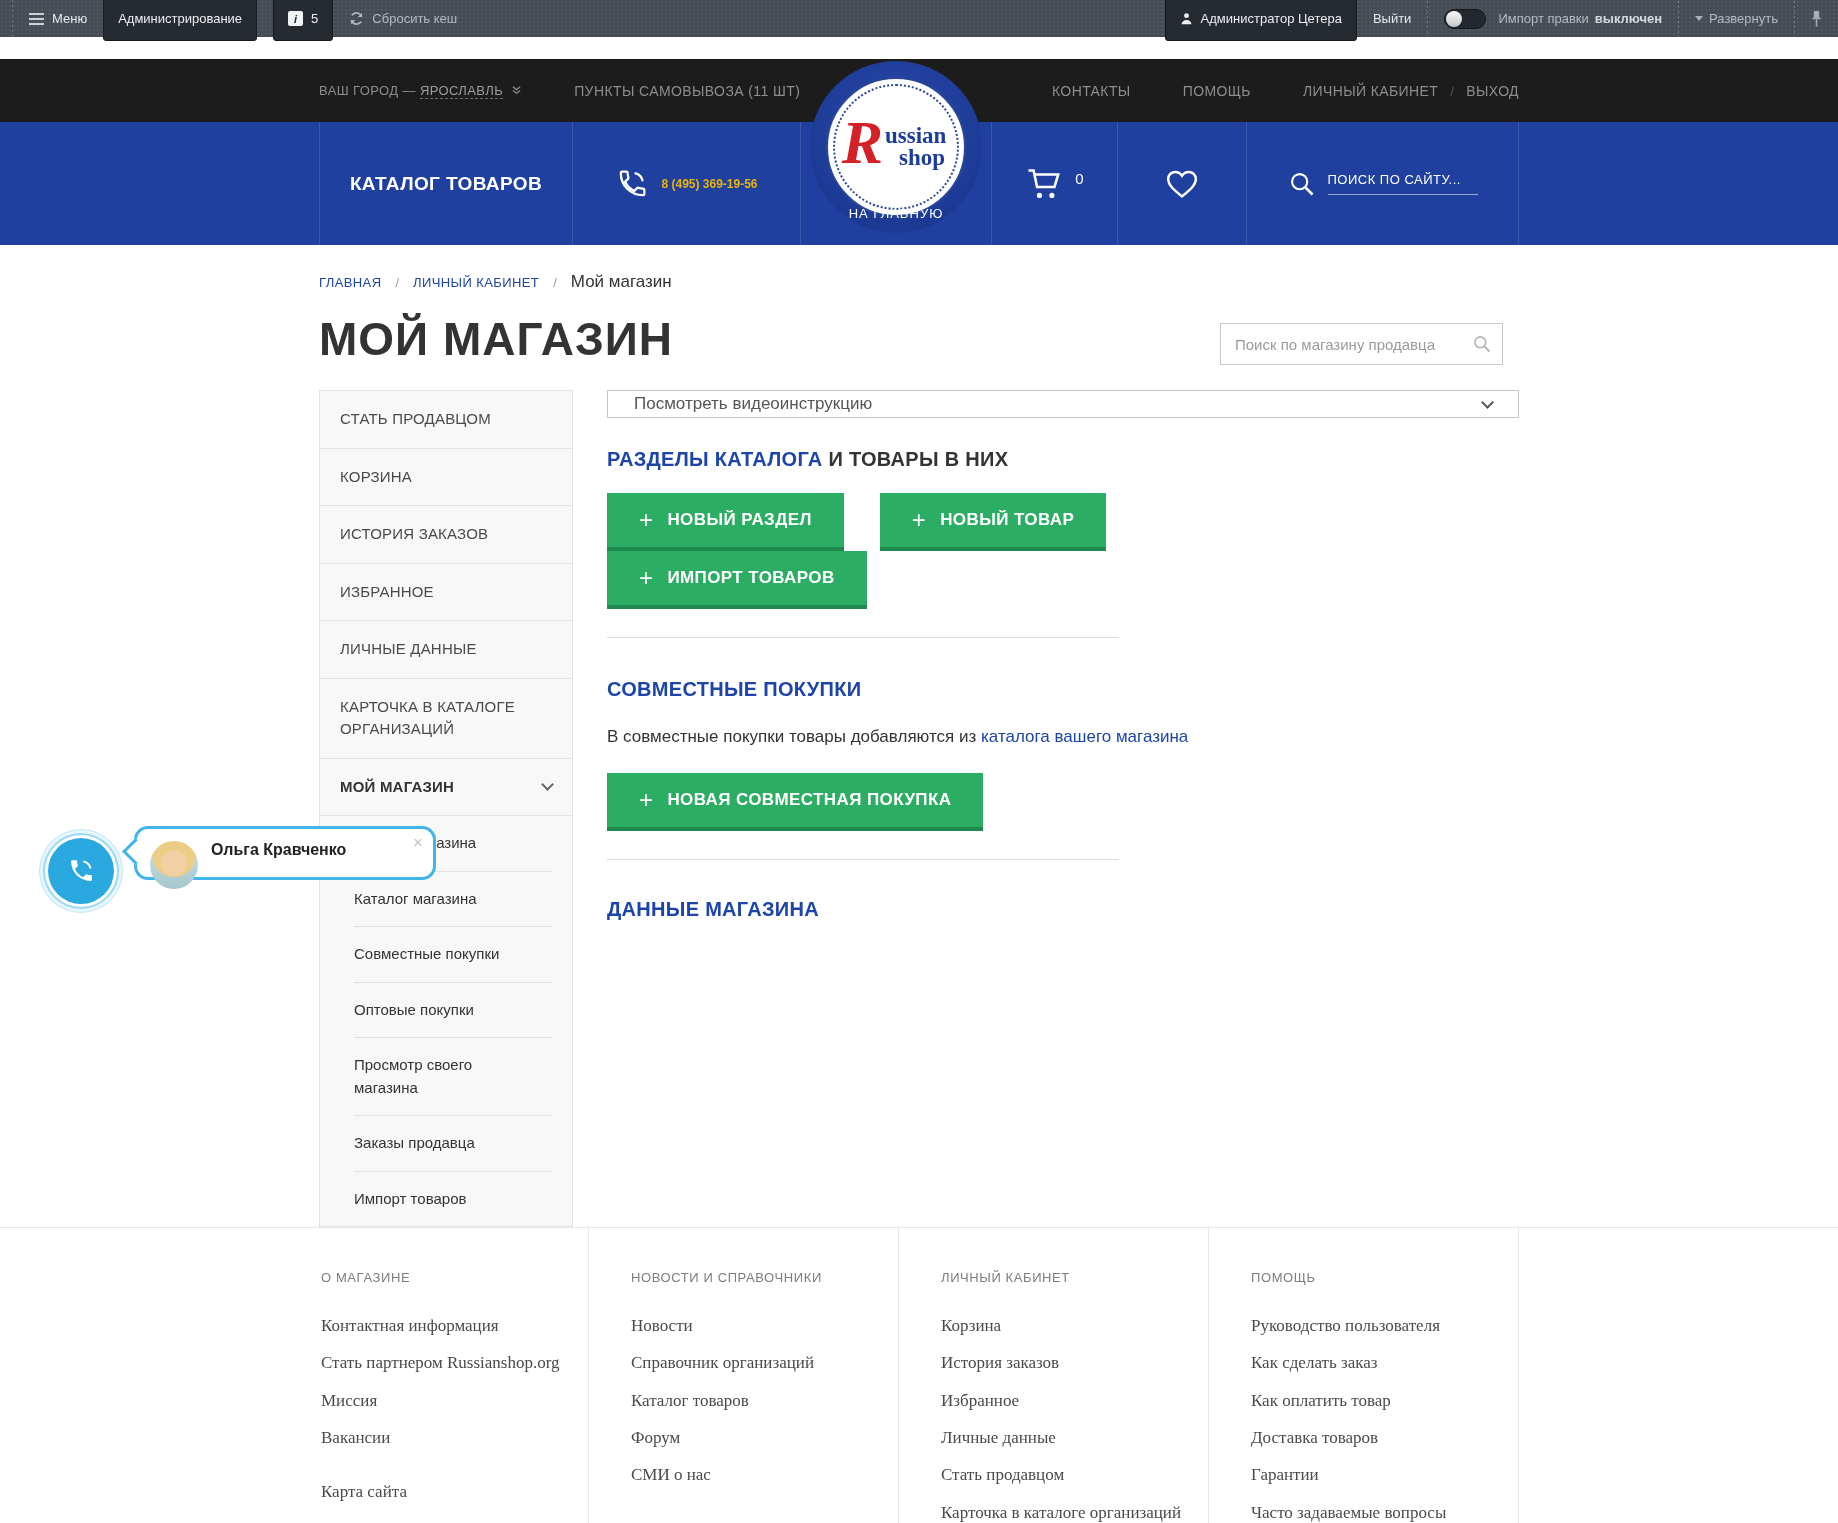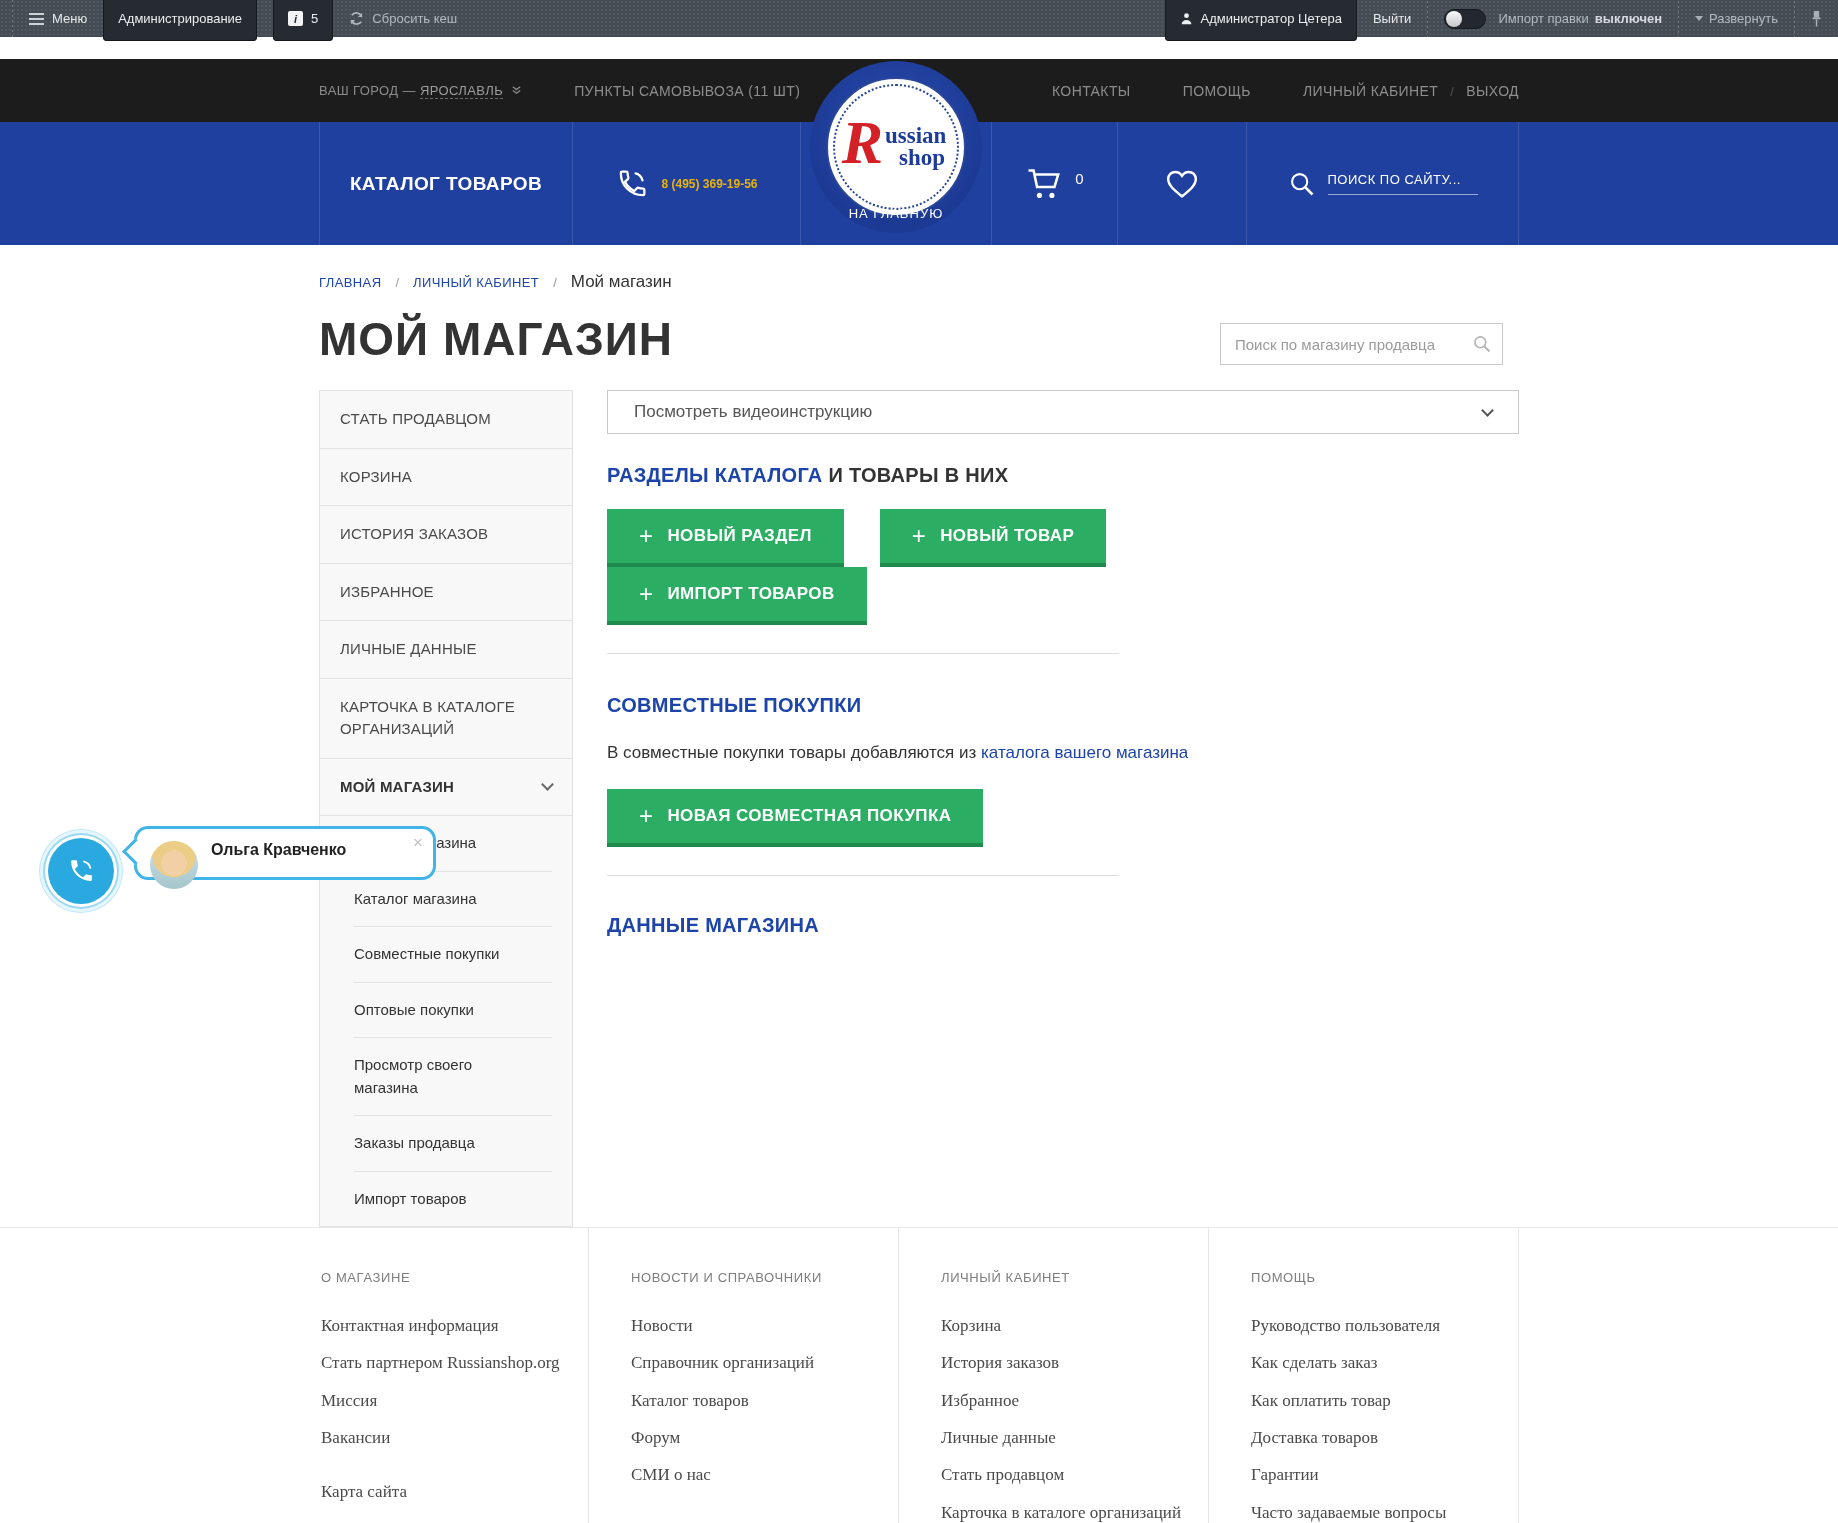--- a/index.html
+++ b/index.html
@@ -92,21 +92,21 @@
     line-height:1.5; letter-spacing:.2px; cursor:pointer; }
   .side-item.active { font-weight:bold; color:#333; display:flex; align-items:center; justify-content:space-between; }
   .chev { width:9px; height:9px; border-right:2px solid #666; border-bottom:2px solid #666;
     transform:rotate(45deg); margin-top:-4px; flex:none; }
   .submenu { list-style:none; }
   .submenu li { margin:0 20px 0 34px; padding:16px 26px 16px 0; border-bottom:1px solid #e2e2e2;
     font-size:15px; color:#333; line-height:1.5; cursor:pointer; }
   .submenu li:last-child { border-bottom:none; }
 
   .main { flex:1; padding-left:34px; }
-  .accordion { border:1px solid #c9c9c9; height:44px; display:flex; align-items:center;
+  .accordion { border:1px solid #c9c9c9; height:28px; display:flex; align-items:center;
     justify-content:space-between; padding:0 26px; color:#555; font-size:17px; cursor:pointer; }
   .accordion .chev { border-color:#555; margin-top:-3px; }
   .section-h { margin-top:30px; font-size:20px; font-weight:bold; letter-spacing:.3px; }
   .section-h .link-part { color:#1d44a8; cursor:pointer; }
   .section-h .rest-part { color:#333; }
   .section-h.all-blue { color:#1d44a8; }
   .btn-row { display:flex; gap:36px; margin-top:22px; }
   .btn-green { display:inline-flex; align-items:center; background:#2bad63; border:0;
     border-bottom:4px solid #1f8a4e; color:#fff; font-weight:bold; font-size:17px; letter-spacing:.4px;
     padding:17px 32px; cursor:pointer; font-family:inherit; }

